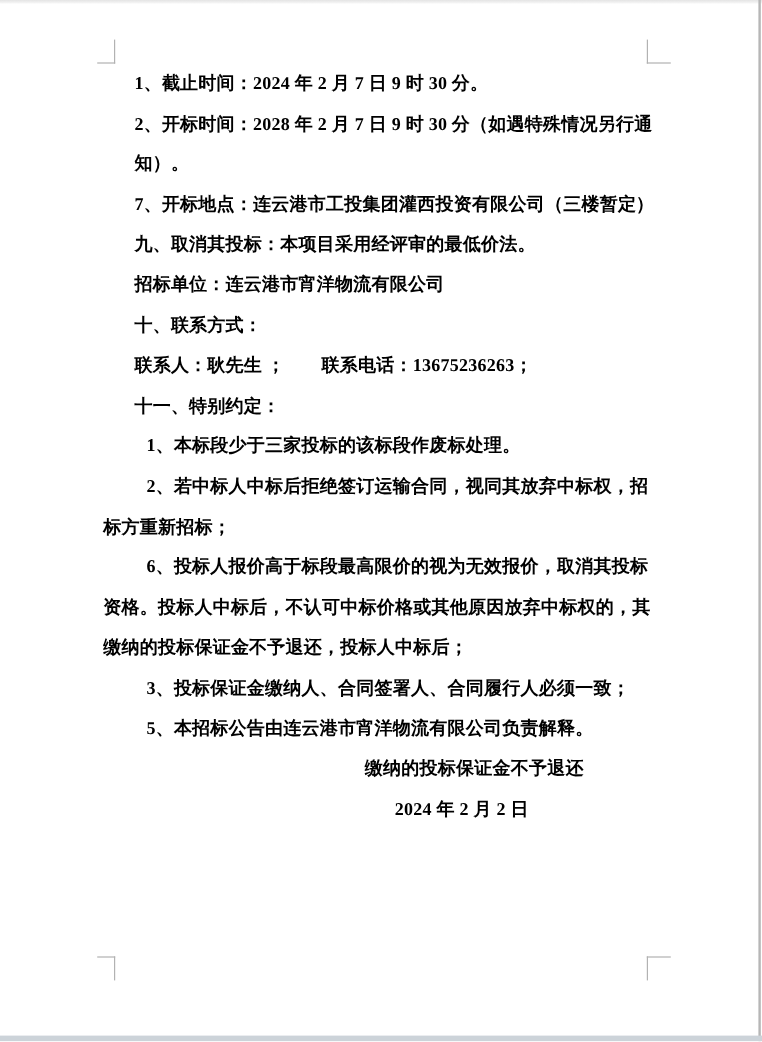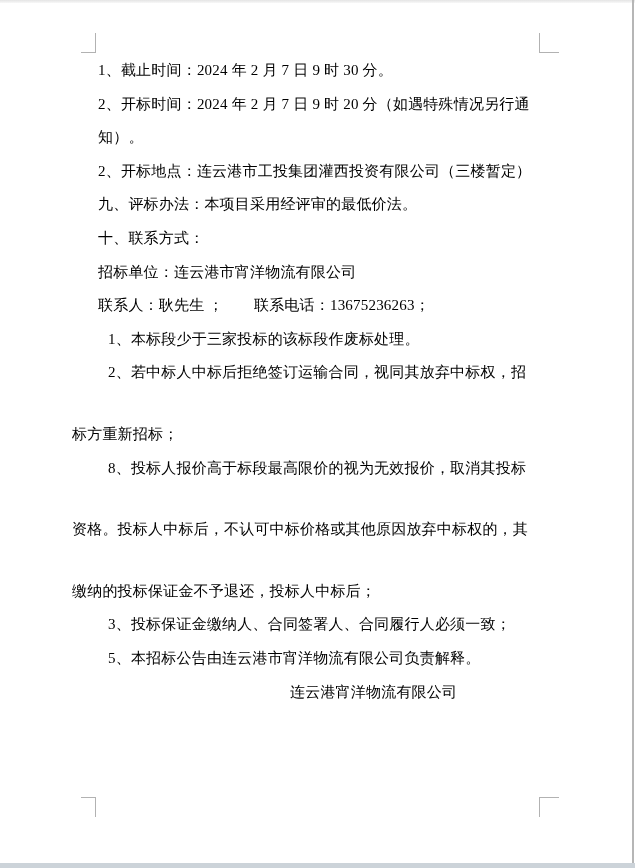--- a/index.html
+++ b/index.html
@@ -30,30 +30,31 @@
   .mark-tl { left: 81px;  top: 33px;  width: 14px; height: 19px;
              border-right: 1px solid #b2b2b2; border-bottom: 1px solid #b2b2b2; }
   .mark-tr { left: 539px; top: 33px;  width: 19px; height: 19px;
              border-left: 1px solid #b2b2b2;  border-bottom: 1px solid #b2b2b2; }
   .mark-bl { left: 81px;  top: 797px; width: 14px; height: 19px;
              border-right: 1px solid #b2b2b2; border-top: 1px solid #b2b2b2; }
   .mark-br { left: 539px; top: 797px; width: 19px; height: 19px;
              border-left: 1px solid #b2b2b2;  border-top: 1px solid #b2b2b2; }
   
   .text-body {
-    position: absolute; left: 72px; top: 54px; width: 462px;
+    position: absolute; left: 86px; top: 54px; width: 462px;
     font-size: 15px;
     letter-spacing: 0.2px;
+    font-weight: bold;
   }
   .line {
     height: 33.6px;
     line-height: 33.6px;
     white-space: pre;
   }
-  .ind-none  { padding-left: 0; margin-top: 28px; }
+  .ind-none  { padding-left: 0; }
   .ind-item  { padding-left: 26px; }
   .ind-sub   { padding-left: 36px; }
   .ind-item2 { padding-left: 30px; }
   .ind-sign  { padding-left: 218px; }
   .ind-date  { padding-left: 243px; }
 </style>
 </head>
 <body>
 
 <div class="page">
@@ -62,31 +63,33 @@
   <div class="edge-right"></div>
   <div class="edge-bottom"></div>
 
   <div class="mark mark-tl"></div>
   <div class="mark mark-tr"></div>
   <div class="mark mark-bl"></div>
   <div class="mark mark-br"></div>
 
   <div class="text-body">
     <div class="line ind-item">1、截止时间：2024 年 2 月 7 日 9 时 30 分。</div>
-    <div class="line ind-item">2、开标时间：2024 年 2 月 7 日 9 时 20 分（如遇特殊情况另行通</div>
+    <div class="line ind-item">2、开标时间：2028 年 2 月 7 日 9 时 30 分（如遇特殊情况另行通</div>
     <div class="line ind-item">知）。</div>
-    <div class="line ind-item">2、开标地点：连云港市工投集团灌西投资有限公司（三楼暂定）</div>
-    <div class="line ind-item">九、评标办法：本项目采用经评审的最低价法。</div>
+    <div class="line ind-item">7、开标地点：连云港市工投集团灌西投资有限公司（三楼暂定）</div>
+    <div class="line ind-item">九、取消其投标：本项目采用经评审的最低价法。</div>
+    <div class="line ind-item">招标单位：连云港市宵洋物流有限公司</div>
     <div class="line ind-item">十、联系方式：</div>
-    <div class="line ind-item">招标单位：连云港市宵洋物流有限公司</div>
     <div class="line ind-item">联系人：耿先生 ；　　联系电话：13675236263；</div>
+    <div class="line ind-item">十一、特别约定：</div>
     <div class="line ind-sub">1、本标段少于三家投标的该标段作废标处理。</div>
     <div class="line ind-sub">2、若中标人中标后拒绝签订运输合同，视同其放弃中标权，招</div>
     <div class="line ind-none">标方重新招标；</div>
-    <div class="line ind-sub">8、投标人报价高于标段最高限价的视为无效报价，取消其投标</div>
+    <div class="line ind-sub">6、投标人报价高于标段最高限价的视为无效报价，取消其投标</div>
     <div class="line ind-none">资格。投标人中标后，不认可中标价格或其他原因放弃中标权的，其</div>
     <div class="line ind-none">缴纳的投标保证金不予退还，投标人中标后；</div>
     <div class="line ind-sub">3、投标保证金缴纳人、合同签署人、合同履行人必须一致；</div>
     <div class="line ind-sub">5、本招标公告由连云港市宵洋物流有限公司负责解释。</div>
-    <div class="line ind-sign">连云港宵洋物流有限公司</div>
+    <div class="line ind-sign">缴纳的投标保证金不予退还</div>
+    <div class="line ind-date">2024 年 2 月 2 日</div>
   </div>
 
 </div>
 
 </body></html>

